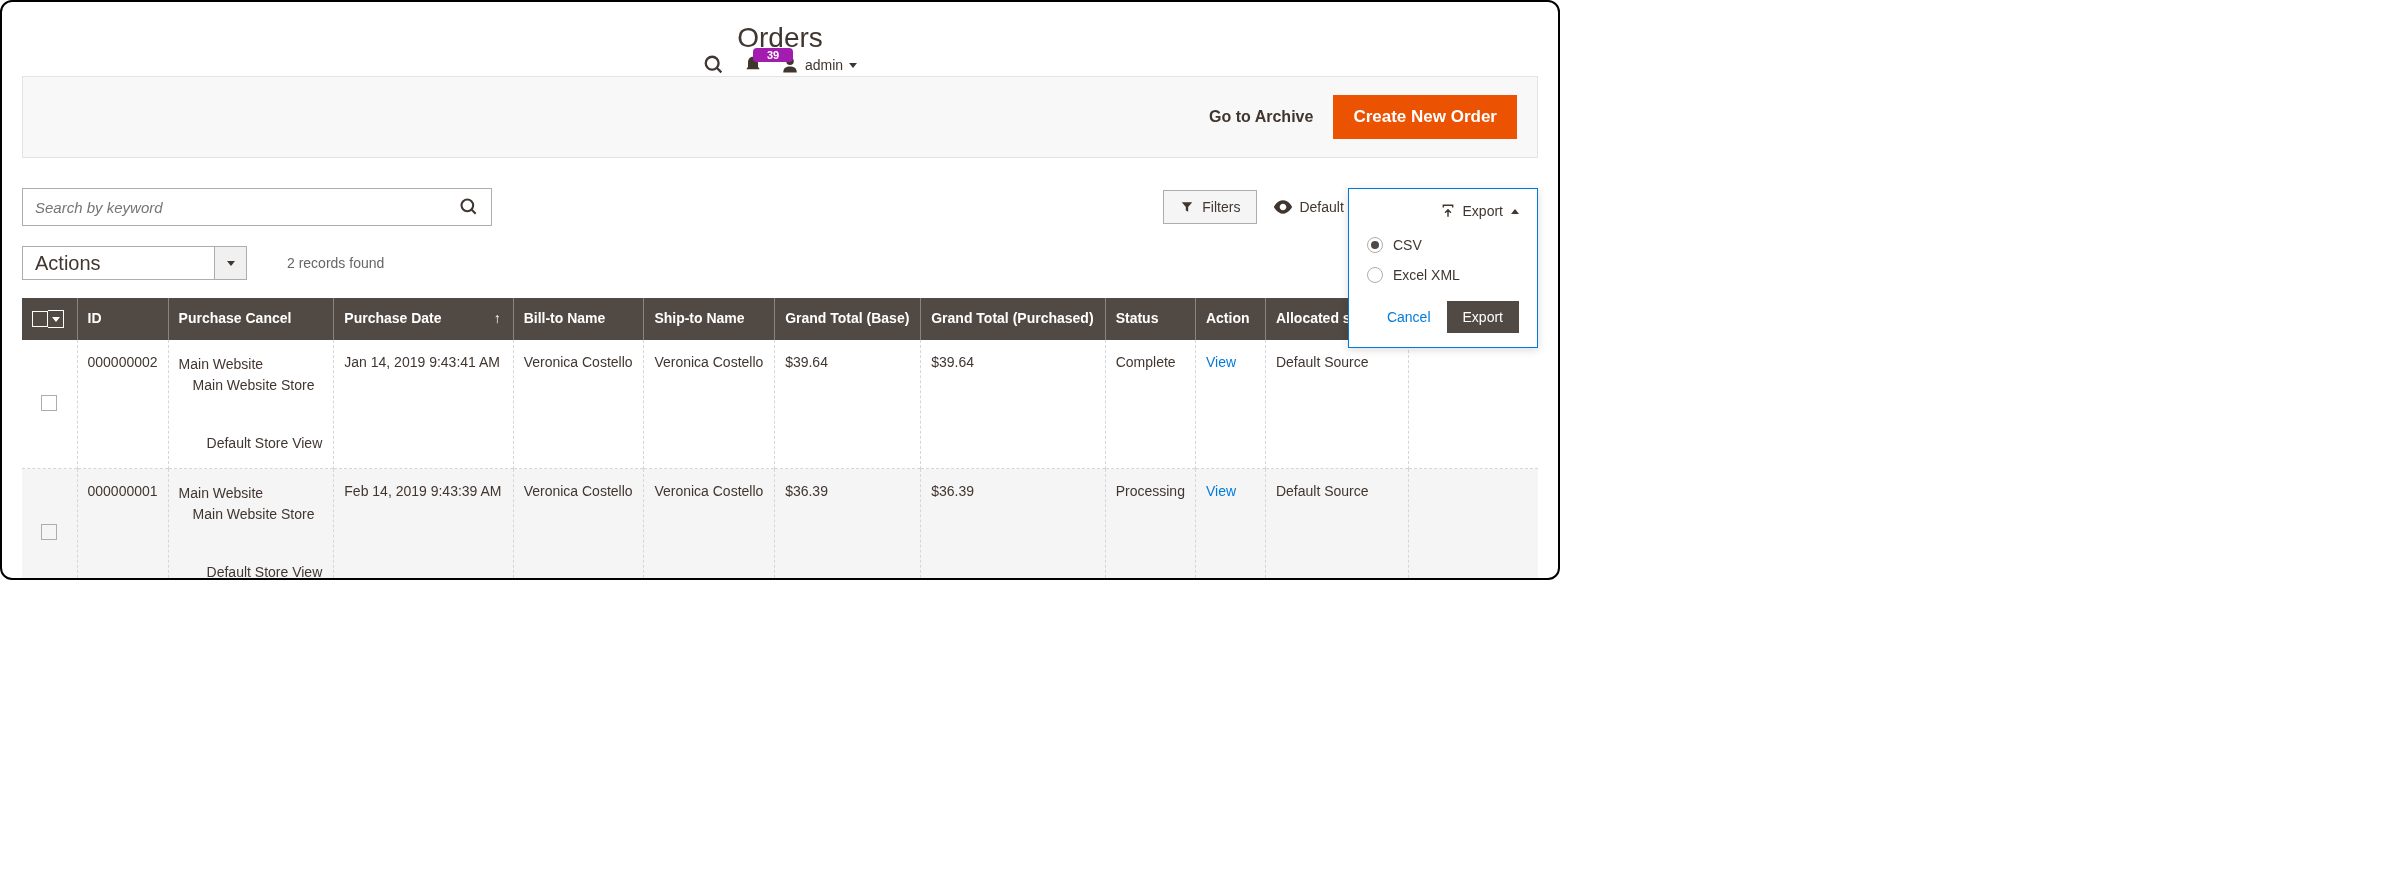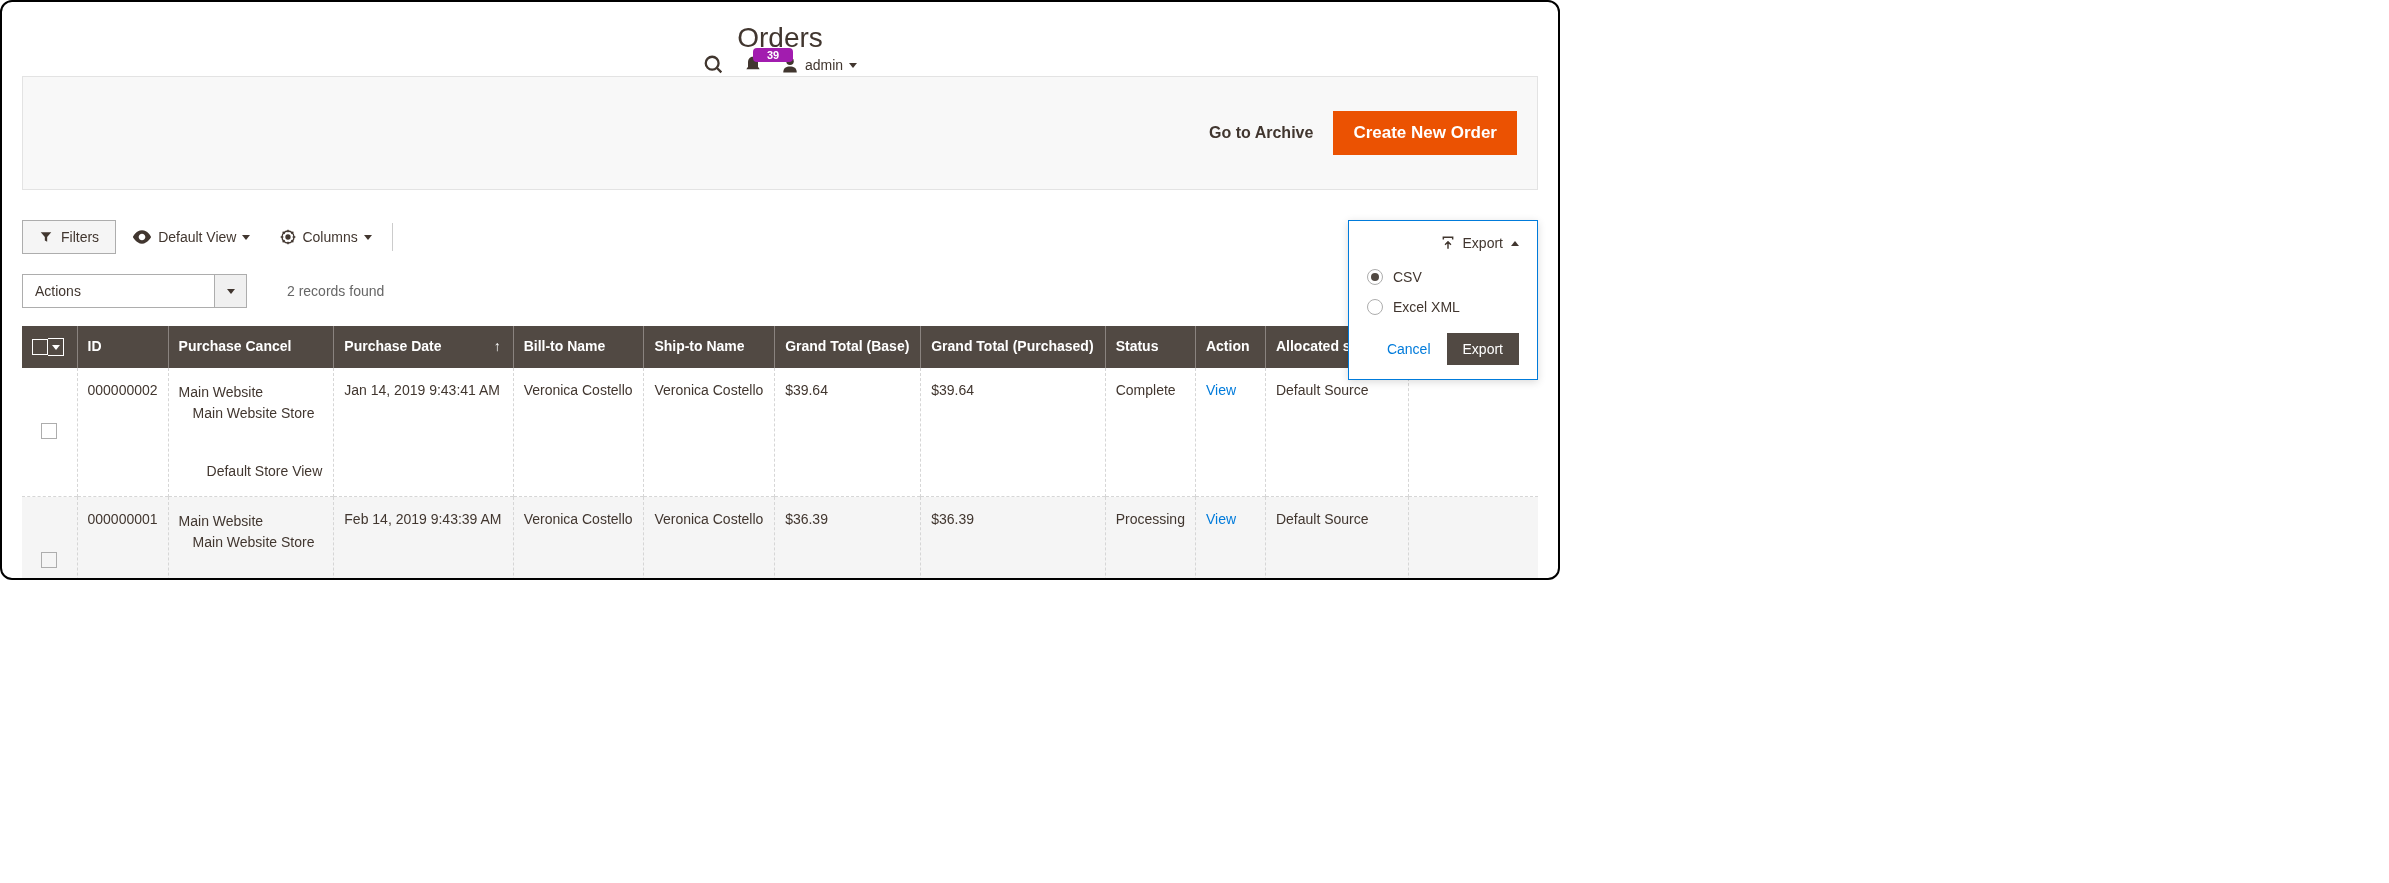--- a/index.html
+++ b/index.html
@@ -5,38 +5,38 @@
     * { box-sizing: border-box; margin: 0; padding: 0; }
     body { font-family: 'Helvetica Neue', Arial, sans-serif; background: #fff; color: #41362f; padding: 20px; border: 2px solid #000; border-radius: 12px; width: 1560px; height: 580px; overflow: hidden; }
     
     .header-bar { display: flex; justify-content: space-between; align-items: center; padding: 0 4px; flex-direction: column; }
     .page-title { font-size: 28px; font-weight: 400; color: #41362f; }
     .header-actions { display: flex; align-items: center; gap: 18px; }
     .icon-btn { cursor: pointer; position: relative; display: flex; align-items: center; }
     .badge { background: #a21caf; color: #fff; border-radius: 4px; font-size: 11px; font-weight: bold; padding: 1px 14px; position: absolute; top: -6px; left: 10px; }
     .admin-user { display: flex; align-items: center; gap: 6px; font-size: 14px; cursor: pointer; }
     
-    .toolbar-top { background: #f8f8f8; border: 1px solid #e3e3e3; padding: 34px 20px; display: flex; justify-content: flex-end; align-items: center; gap: 20px; margin-bottom: 30px; }
+    .toolbar-top { background: #f8f8f8; border: 1px solid #e3e3e3; padding: 18px 20px; display: flex; justify-content: flex-end; align-items: center; gap: 20px; margin-bottom: 30px; }
     .archive-link { color: #41362f; font-size: 16px; font-weight: 600; cursor: pointer; }
     .btn-primary { background: #eb5202; color: #ffffff; border: none; padding: 12px 20px; font-size: 17px; font-weight: 700; cursor: pointer; }
     
     .controls-row { display: flex; justify-content: space-between; align-items: center; margin-bottom: 20px; position: relative; }
     .search-box { width: 470px; border: 1px solid #adadad; display: flex; align-items: center; padding: 0 12px; height: 38px; }
     .search-input { border: none; flex: 1; font-size: 15px; font-style: italic; color: #999; outline: none; }
     .search-icon-btn { cursor: pointer; }
     
     .view-controls { display: flex; align-items: center; gap: 2px; }
     .ctrl-group { display: flex; align-items: center; gap: 6px; padding: 8px 14px; cursor: pointer; font-size: 14px; color: #41362f; }
     .filters-btn { background: #f5f5f5; border: 1px solid #adadad; padding: 8px 16px; display: flex; align-items: center; gap: 8px; cursor: pointer; font-size: 14px; }
     .divider { width: 1px; height: 28px; background: #ccc; margin: 0 4px; }
     
     .actions-row { display: flex; justify-content: space-between; align-items: center; margin-bottom: 18px; }
     .actions-left { display: flex; align-items: center; gap: 40px; }
     .actions-select { border: 1px solid #adadad; display: flex; align-items: center; height: 34px; width: 225px; }
-    .actions-select-label { padding: 0 12px; flex: 1; font-size: 14px; }
+    .actions-select-label { padding: 0 12px; flex: 1; font-size: 20px; }
     .actions-select-arrow { border-left: 1px solid #adadad; width: 32px; height: 100%; background: #f0f0f0; display: flex; align-items: center; justify-content: center; cursor: pointer; }
     .records-found { font-size: 14px; color: #666; }
     
     .pagination { display: flex; align-items: center; gap: 10px; }
     .page-size-box { display: flex; align-items: center; border: 1px solid #adadad; height: 34px; }
     .page-size-input { width: 46px; text-align: center; border: none; height: 100%; font-size: 14px; }
     .page-size-arrow { border-left: 1px solid #adadad; width: 28px; height: 100%; background: #f0f0f0; display: flex; align-items: center; justify-content: center; cursor: pointer; }
     .per-page-label { font-size: 14px; color: #666; }
     .page-nav-btn { width: 34px; height: 34px; border: 1px solid #adadad; background: #f0f0f0; display: flex; align-items: center; justify-content: center; cursor: pointer; }
     
@@ -105,20 +105,29 @@
     </div>
   </div>
 </div>
 
 <div class="toolbar-top">
   <span class="archive-link">Go to Archive</span>
   <button class="btn-primary">Create New Order</button>
 </div>
 
 <div class="controls-row">
+  <div class="search-box">
+    <input class="search-input" placeholder="Search by keyword" style="">
+    <div class="search-icon-btn">
+      <svg width="20" height="20" viewBox="0 0 24 24" fill="none" stroke="#41362f" stroke-width="2.5">
+          <circle cx="10" cy="10" r="7"></circle>
+          <line x1="20" y1="20" x2="15" y2="15"></line>
+        </svg>
+    </div>
+  </div>
   <div class="view-controls">
     <div class="filters-btn">
       <svg width="14" height="14" viewBox="0 0 24 24" fill="#41362f">
           <path d="M3 4 L21 4 L14 12 L14 20 L10 18 L10 12 Z"></path>
         </svg>
       <span>Filters</span>
     </div>
     <div class="ctrl-group">
       <svg width="20" height="14" viewBox="0 0 24 16" fill="#41362f">
           <path d="M12 0 C5 0 1 8 1 8 C1 8 5 16 12 16 C19 16 23 8 23 8 C23 8 19 0 12 0 Z M12 12 C9.8 12 8 10.2 8 8 C8 5.8 9.8 4 12 4 C14.2 4 16 5.8 16 8 C16 10.2 14.2 12 12 12 Z"></path>

